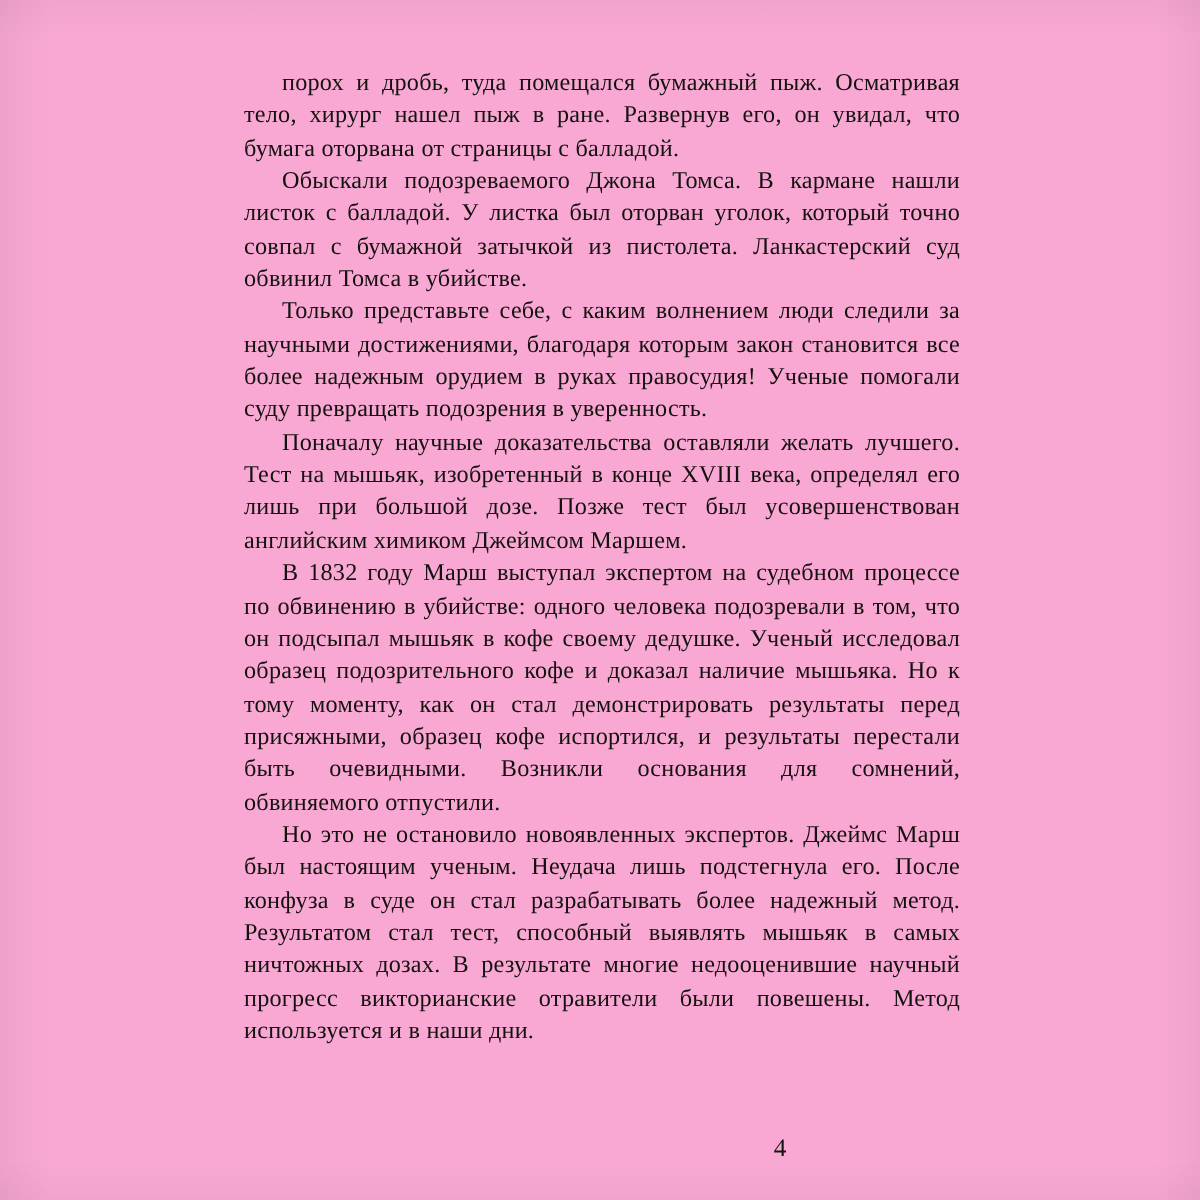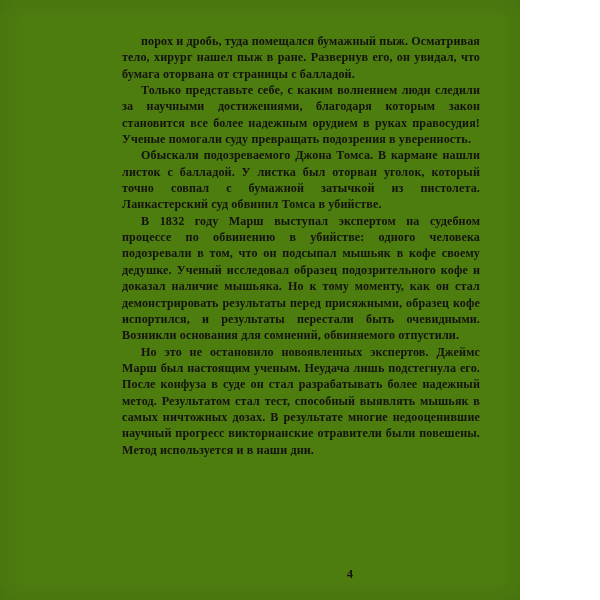--- a/index.html
+++ b/index.html
@@ -7,26 +7,25 @@
     padding: 0;
   }
   body {
     width: 600px;
     height: 600px;
     background: #ffffff;
     font-family: "Liberation Serif", serif;
   }
   .page {
     position: relative;
-    width: 520px;
+    width: 600px;
     height: 600px;
-    background: #4d7c0f;
+    background: #f9a8d4;
     box-sizing: border-box;
     overflow: hidden;
-    font-weight: bold;
   }
   
   .page::before {
     content: "";
     position: absolute;
     inset: 0;
     pointer-events: none;
     background:
       linear-gradient(to right, rgba(0,0,0,0.045) 0px, rgba(0,0,0,0.0) 26px),
       linear-gradient(to left, rgba(0,0,0,0.04) 0px, rgba(0,0,0,0.0) 22px),
@@ -66,22 +65,23 @@
     margin-left: 180px;
   }
 </style>
 </head>
 <body>
 
 <div class="page">
 
   <div class="text-block">
     <p>порох и дробь, туда помещался бумажный пыж. Осматривая тело, хирург нашел пыж в ране. Развернув его, он увидал, что бумага оторвана от страницы с балладой.</p>
+    <p>Обыскали подозреваемого Джона Томса. В кармане нашли листок с балладой. У листка был оторван уголок, который точно совпал с бумажной затычкой из пистолета. Ланкастерский суд обвинил Томса в убийстве.</p>
     <p>Только представьте себе, с каким волнением люди следили за научными достижениями, благодаря которым закон становится все более надежным орудием в руках правосудия! Ученые помогали суду превращать подозрения в уверенность.</p>
-    <p>Обыскали подозреваемого Джона Томса. В кармане нашли листок с балладой. У листка был оторван уголок, который точно совпал с бумажной затычкой из пистолета. Ланкастерский суд обвинил Томса в убийстве.</p>
+    <p>Поначалу научные доказательства оставляли желать лучшего. Тест на мышьяк, изобретенный в конце XVIII века, определял его лишь при большой дозе. Позже тест был усовершенствован английским химиком Джеймсом Маршем.</p>
     <p>В 1832 году Марш выступал экспертом на судебном процессе по обвинению в убийстве: одного человека подозревали в том, что он подсыпал мышьяк в кофе своему дедушке. Ученый исследовал образец подозрительного кофе и доказал наличие мышьяка. Но к тому моменту, как он стал демонстрировать результаты перед присяжными, образец кофе испортился, и результаты перестали быть очевидными. Возникли основания для сомнений, обвиняемого отпустили.</p>
     <p>Но это не остановило новоявленных экспертов. Джеймс Марш был настоящим ученым. Неудача лишь подстегнула его. После конфуза в суде он стал разрабатывать более надежный метод. Результатом стал тест, способный выявлять мышьяк в самых ничтожных дозах. В результате многие недооценившие научный прогресс викторианские отравители были повешены. Метод используется и в наши дни.</p>
   </div>
 
   <div class="page-number">
     <span>4</span>
   </div>
 
 </div>
 

